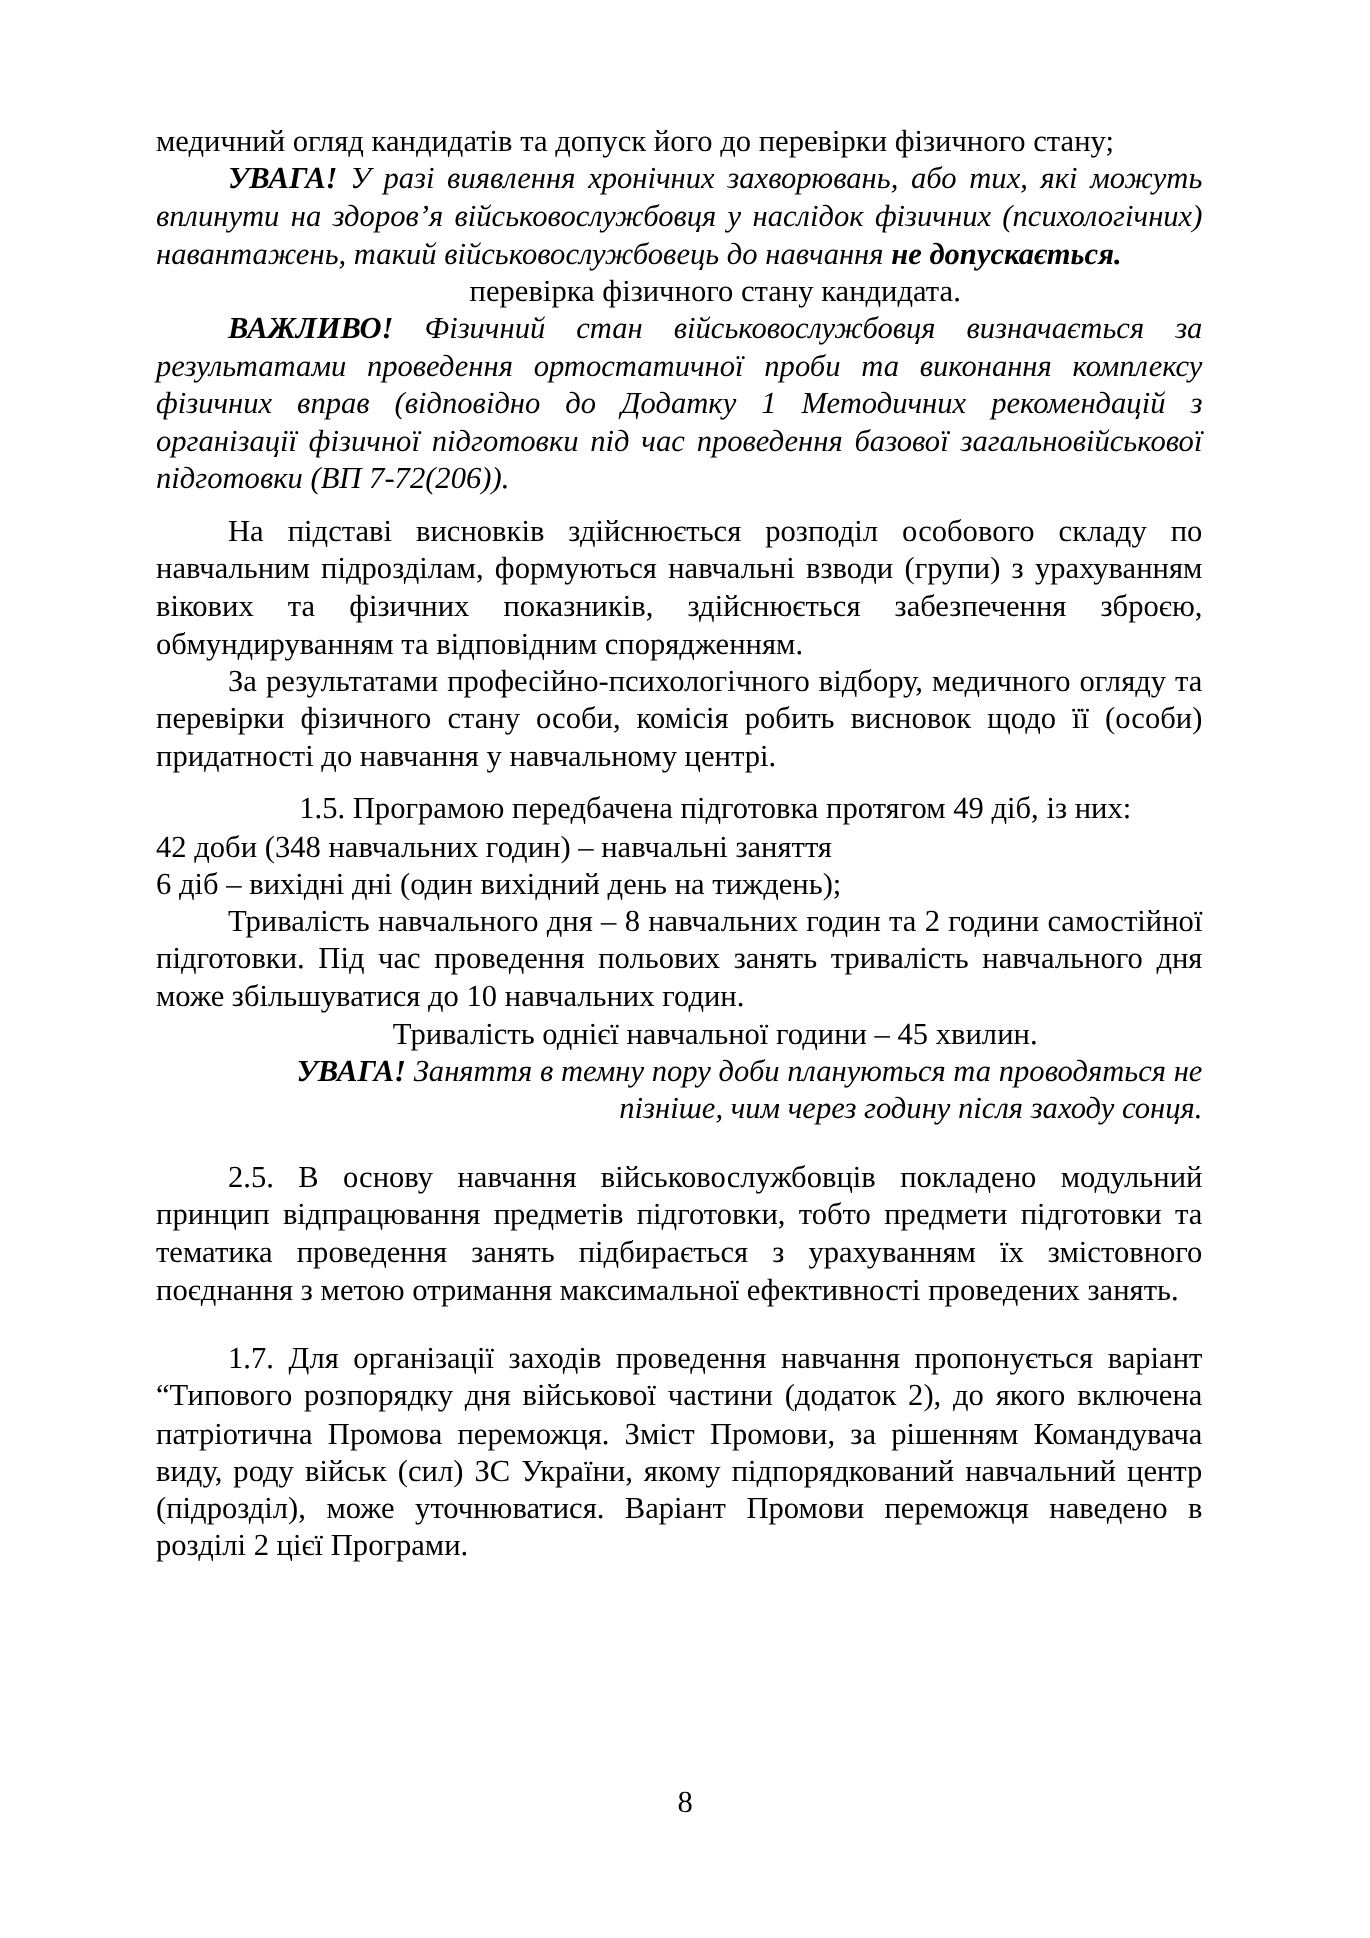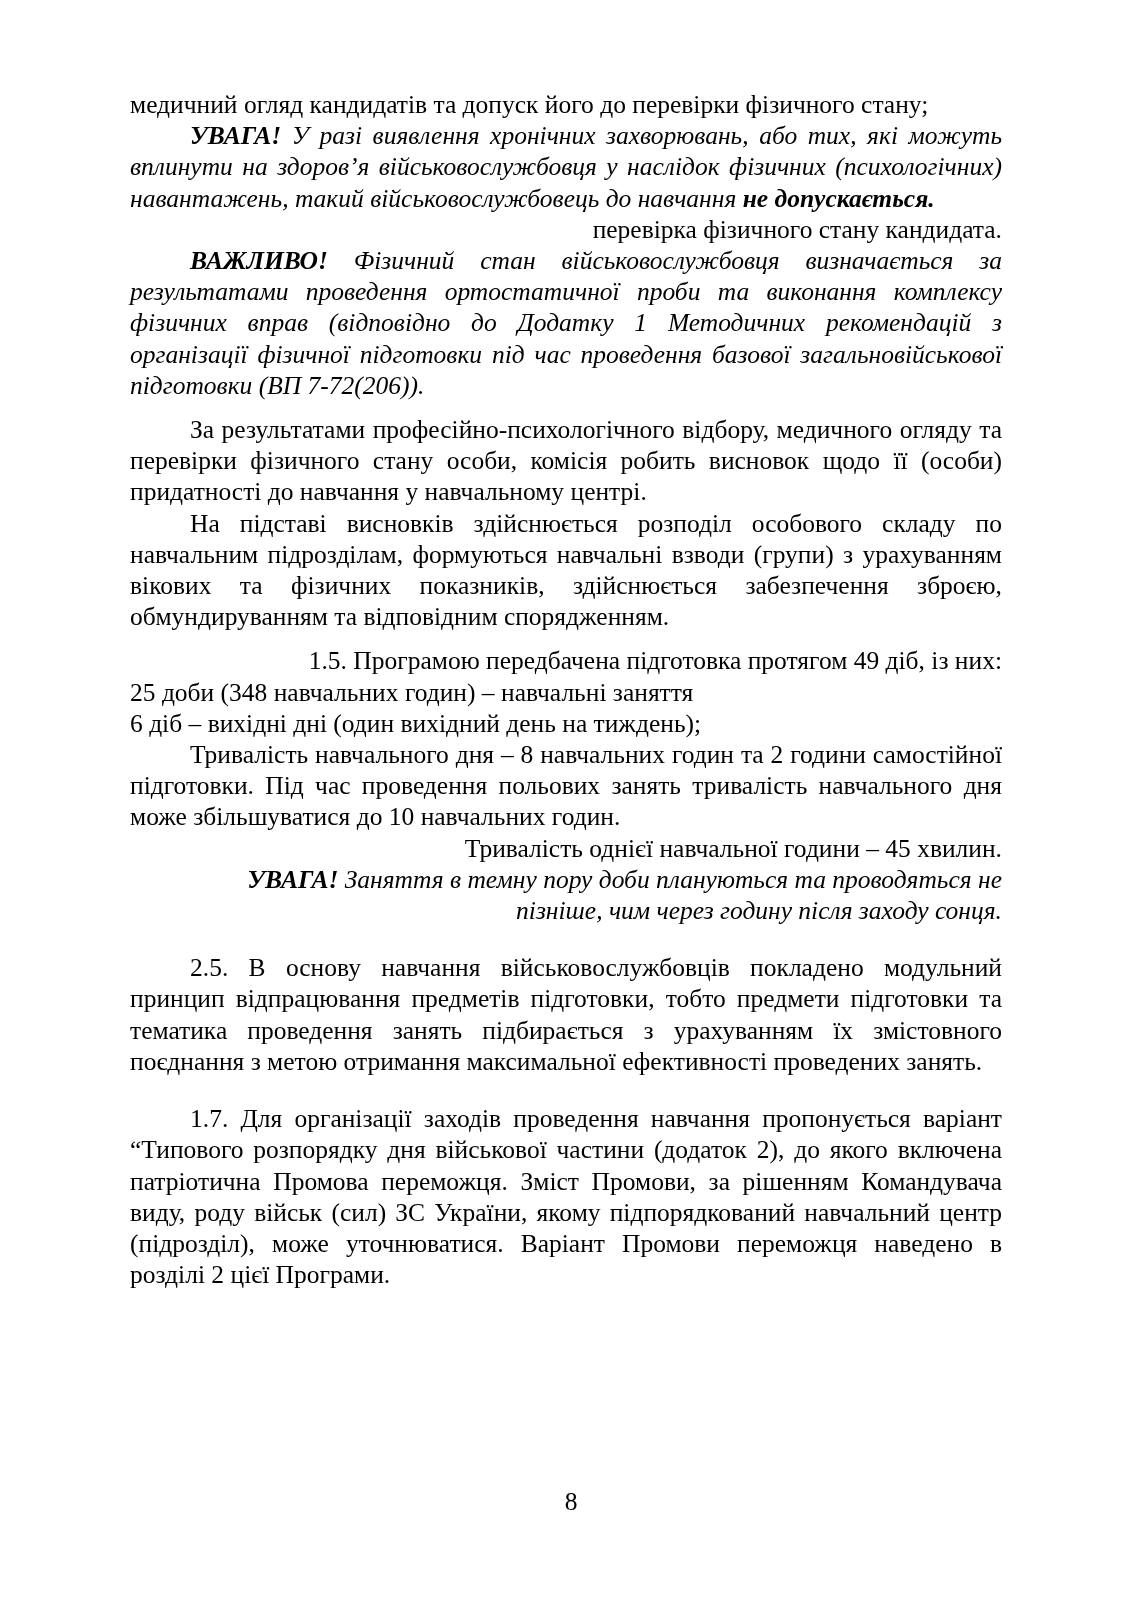--- a/index.html
+++ b/index.html
@@ -15,21 +15,21 @@
     height: 1615px;
     background: #ffffff;
     margin: 0 auto;
     overflow: hidden;
     box-sizing: border-box;
   }
 
   .text-column {
     position: absolute;
     left: 130px;
-    top: 89px;
+    top: 102px;
     width: 872px;
     font-family: "Liberation Serif", "DejaVu Serif", serif;
     font-size: 25.5px;
     line-height: 31.2px;
     color: #000000;
     text-align: justify;
     text-justify: inter-word;
     -webkit-hyphens: none;
     hyphens: none;
   }
@@ -47,21 +47,21 @@
 
   
   .para-flush {
     text-indent: 0;
     text-align: left;
   }
 
   
   .para-left {
     text-indent: 60px;
-    text-align: right;
+    text-align: center;
   }
 
   
   .note {
     font-style: italic;
     text-indent: 60px;
     text-align: justify;
   }
 
   .note-left {
@@ -107,29 +107,29 @@
     <p class="para-flush">медичний огляд кандидатів та допуск його до перевірки фізичного стану;</p>
 
     <p class="note"><span class="lead">УВАГА!</span><span> У разі виявлення хронічних захворювань, або тих, які можуть вплинути на здоров’я військовослужбовця у наслідок фізичних (психологічних) навантажень, такий військовослужбовець до навчання </span><span class="strong-italic">не допускається.</span></p>
 
     <p class="para-left">перевірка фізичного стану кандидата.</p>
 
     <p class="note"><span class="lead">ВАЖЛИВО!</span><span> Фізичний стан військовослужбовця визначається за результатами проведення ортостатичної проби та виконання комплексу фізичних вправ (відповідно до Додатку 1 Методичних рекомендацій з організації фізичної підготовки під час проведення базової загальновійськової підготовки (ВП 7-72(206)).</span></p>
 
     <div class="gap-sm"></div>
 
+    <p class="para">На підставі висновків здійснюється розподіл особового складу по навчальним підрозділам, формуються навчальні взводи (групи) з урахуванням вікових та фізичних показників, здійснюється забезпечення зброєю, обмундируванням та відповідним спорядженням.</p>
+
     <p class="para">За результатами професійно-психологічного відбору, медичного огляду та перевірки фізичного стану особи, комісія робить висновок щодо її (особи) придатності до навчання у навчальному центрі.</p>
-
-    <p class="para">На підставі висновків здійснюється розподіл особового складу по навчальним підрозділам, формуються навчальні взводи (групи) з урахуванням вікових та фізичних показників, здійснюється забезпечення зброєю, обмундируванням та відповідним спорядженням.</p>
 
     <div class="gap-sm"></div>
 
     <p class="para-left">1.5. Програмою передбачена підготовка протягом 49 діб, із них:</p>
 
-    <p class="para-flush">25 доби (348 навчальних годин) – навчальні заняття</p>
+    <p class="para-flush">42 доби (348 навчальних годин) – навчальні заняття</p>
 
     <p class="para-flush">6 діб – вихідні дні (один вихідний день на тиждень);</p>
 
 
     <p class="para">Тривалість навчального дня – 8 навчальних годин та 2 години самостійної підготовки. Під час проведення польових занять тривалість навчального дня може збільшуватися до 10 навчальних годин.</p>
 
     <p class="para-left">Тривалість однієї навчальної години – 45 хвилин.</p>
 
     <p class="note-left"><span class="lead">УВАГА!</span><span> Заняття в темну пору доби плануються та проводяться не пізніше, чим через годину після заходу сонця.</span></p>
 

